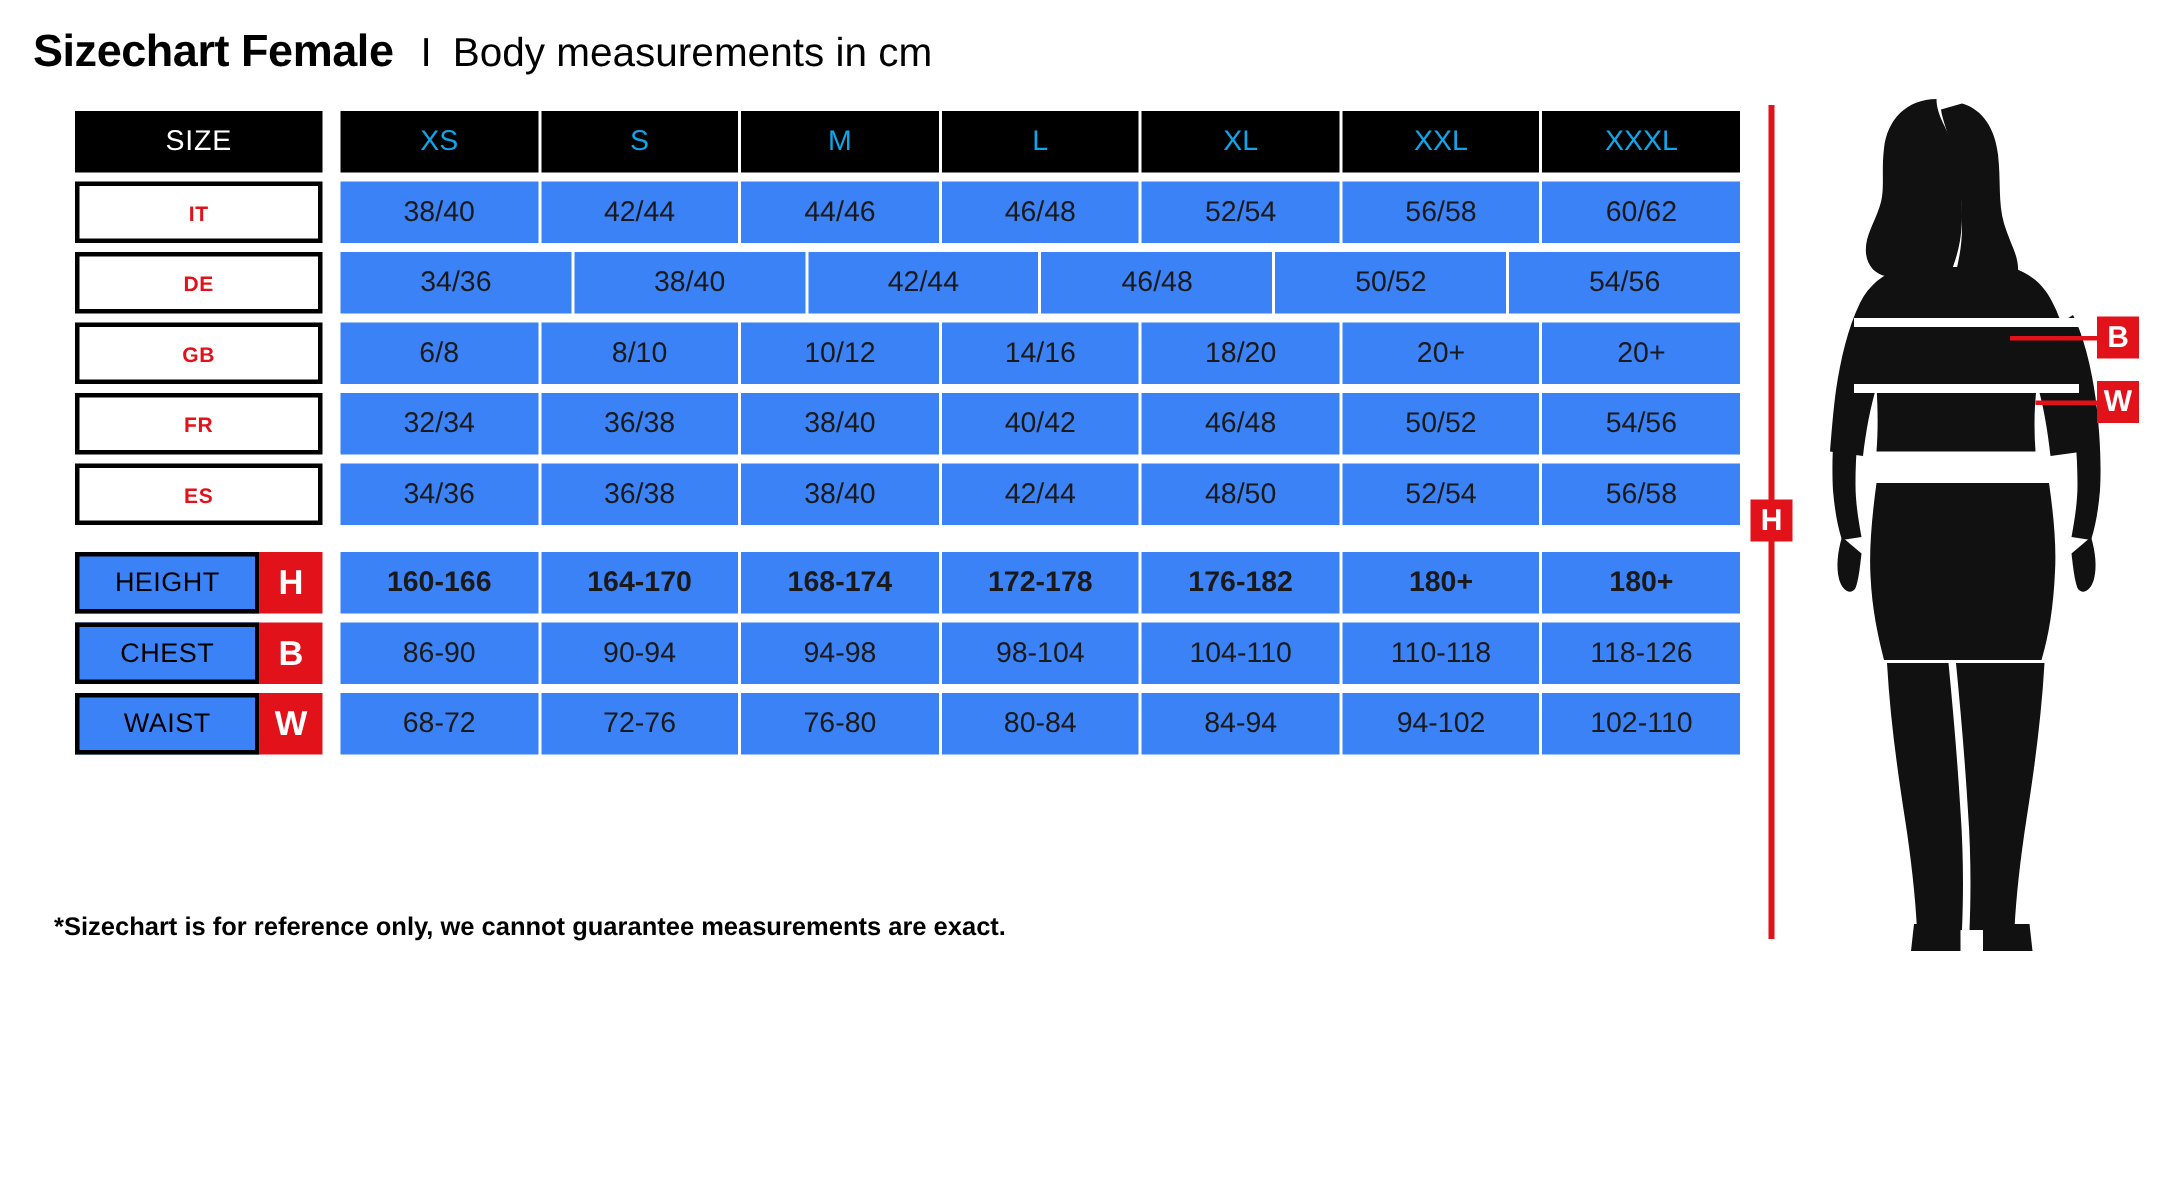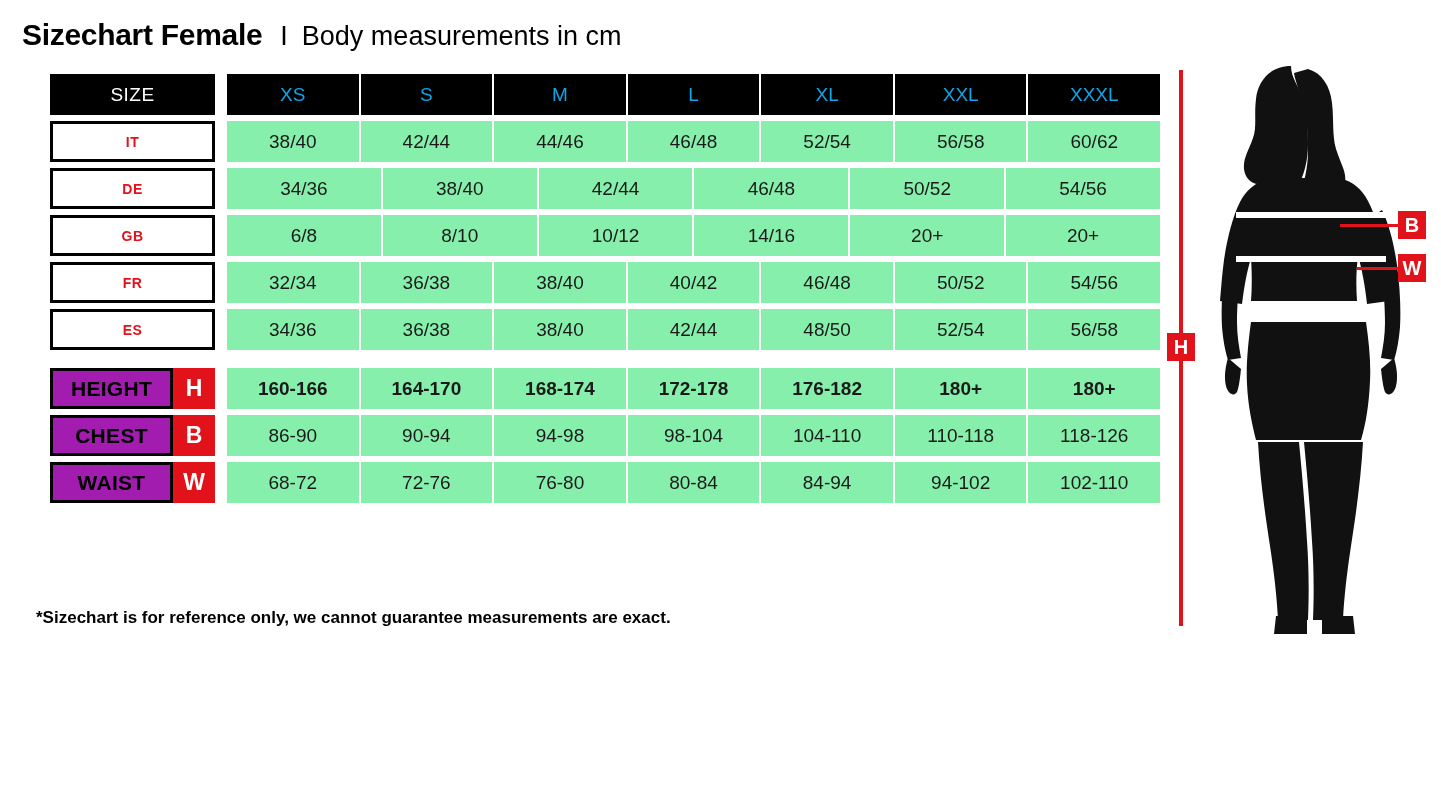--- a/index.html
+++ b/index.html
@@ -87,23 +87,23 @@
   
   .lab-split {
     width: 165px;
     flex: 0 0 165px;
     margin-right: 12px;
     display: flex;
   }
   .lab-split .name {
     flex: 1 1 auto;
     border: 3px solid #000000;
-    background: #a21caf;
-    font-weight: bold;
-    font-size: 21px;
+    background: #3b82f6;
+    font-weight: normal;
+    font-size: 18px;
     letter-spacing: 0.3px;
     display: flex;
     align-items: center;
     justify-content: center;
     height: 41px;
     box-sizing: border-box;
   }
   .lab-split .badge {
     flex: 0 0 42px;
     background: #e1121a;
@@ -121,21 +121,21 @@
   .val {
     flex: 1 1 0;
     margin-right: 2px;
   }
   .val:last-child { margin-right: 0; }
   .v-head {
     background: #000000;
     color: #0ea5e9;
   }
   .v-grey {
-    background: #86efac;
+    background: #3b82f6;
     color: #1a1a1a;
   }
   .v-bold { font-weight: bold; }
 
   
   .v-line {
     position: absolute;
     left: 1179px;
     top: 70px;
     width: 4px;
@@ -241,20 +241,21 @@
     <div class="cell val v-grey">50/52</div>
     <div class="cell val v-grey">54/56</div>
   </div>
 
   <div class="row">
     <div class="cell lab lab-country">GB</div>
     <div class="cell val v-grey">6/8</div>
     <div class="cell val v-grey">8/10</div>
     <div class="cell val v-grey">10/12</div>
     <div class="cell val v-grey">14/16</div>
+    <div class="cell val v-grey">18/20</div>
     <div class="cell val v-grey">20+</div>
     <div class="cell val v-grey">20+</div>
   </div>
 
   <div class="row">
     <div class="cell lab lab-country">FR</div>
     <div class="cell val v-grey">32/34</div>
     <div class="cell val v-grey">36/38</div>
     <div class="cell val v-grey">38/40</div>
     <div class="cell val v-grey">40/42</div>

